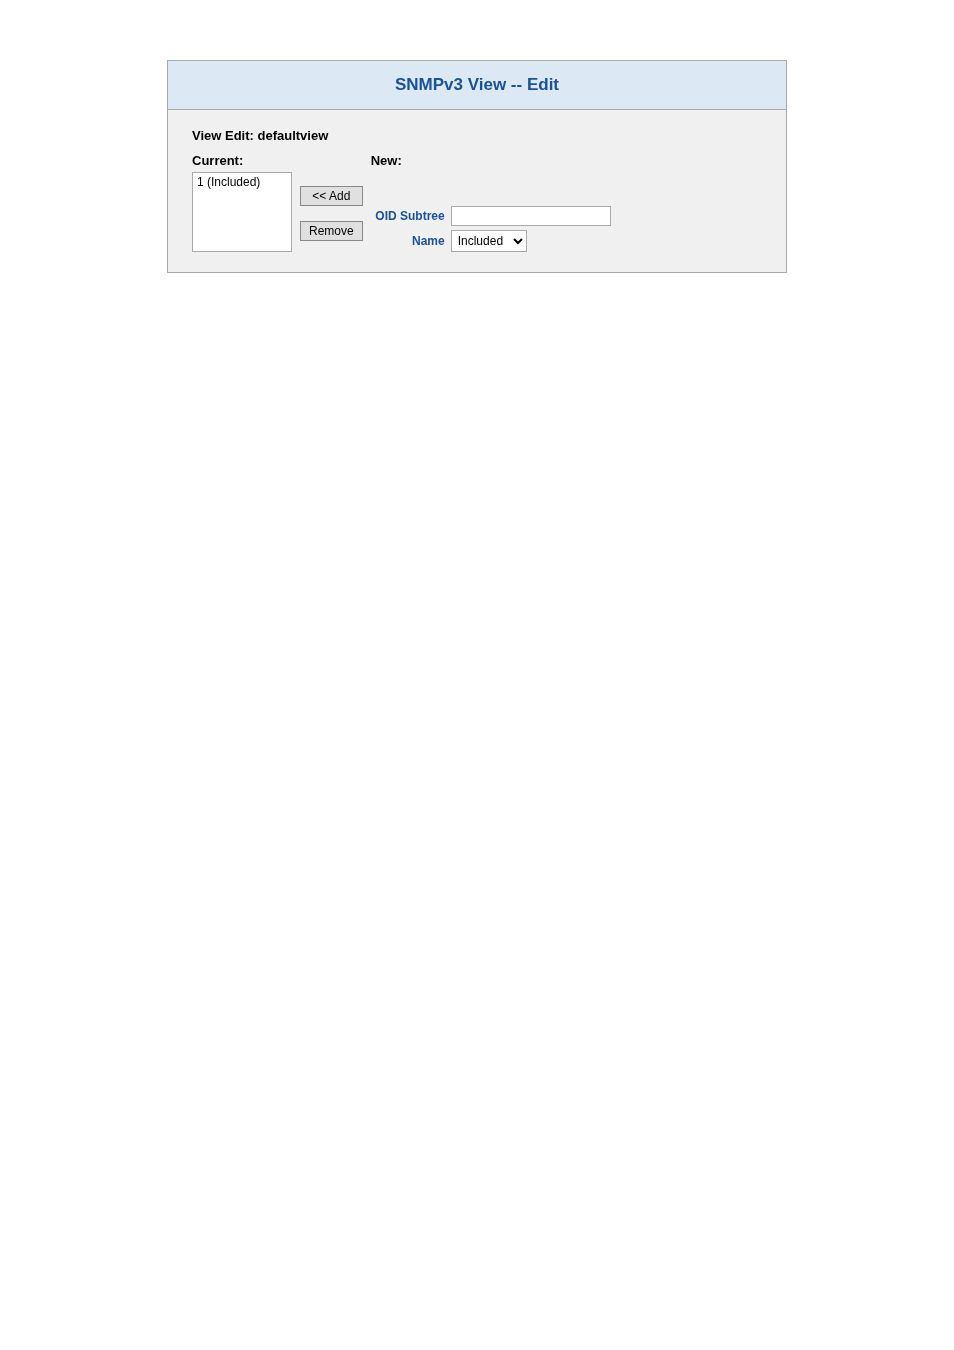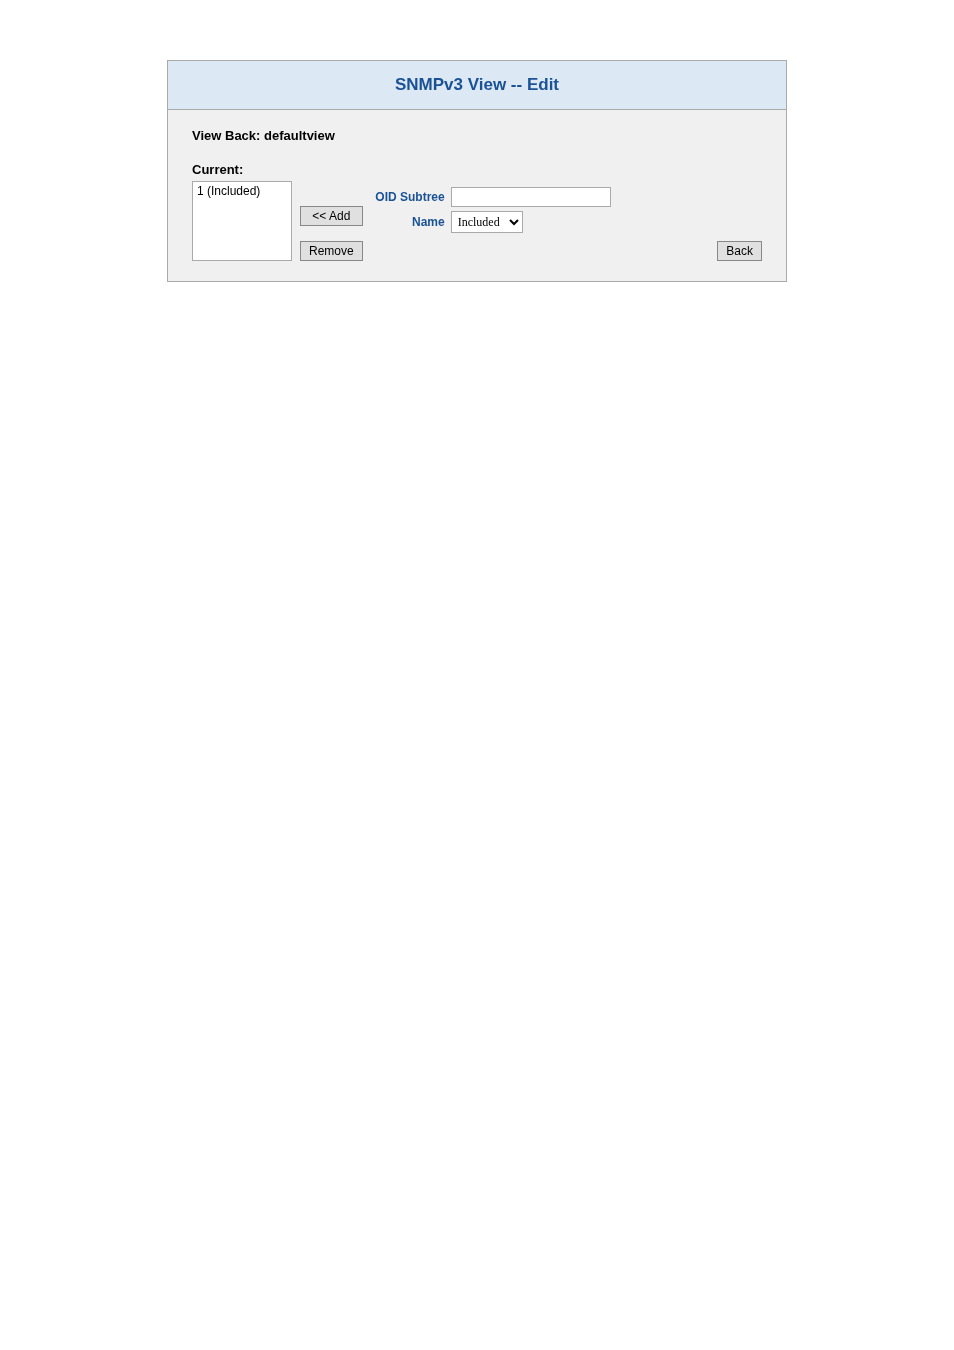--- a/index.html
+++ b/index.html
@@ -52,21 +52,21 @@
     }
 
     .view-name-label {
       font-weight: bold;
       font-size: 13px;
     }
 
     .content-row {
       display: flex;
       flex-direction: row;
-      align-items: flex-end;
+      align-items: center;
       margin-top: 4px;
     }
 
     .section-label {
       font-weight: bold;
       font-size: 13px;
       margin-bottom: 4px;
     }
 
     .current-section {
@@ -139,21 +139,20 @@
       font-size: 12px;
       padding: 1px 3px;
     }
 
     .field-select {
       border: 1px solid #aaaaaa;
       background-color: #ffffff;
       height: 22px;
       font-size: 12px;
       padding: 1px 2px;
-      font-family: Liberation Serif, serif;
     }
 
     .back-row {
       display: flex;
       justify-content: flex-end;
       margin-top: 8px;
     }
   </style>
 </head>
 <body>
@@ -161,59 +160,57 @@
 <div class="page-wrapper">
   <div class="dialog-box">
 
     <div class="dialog-header">
       <span class="dialog-header-title">SNMPv3 View -- Edit</span>
     </div>
 
     <div class="dialog-body">
 
       <div class="view-name-row">
-        <span class="view-name-label">View Back: defaultview</span>
+        <span class="view-name-label">View Edit: defaultview</span>
       </div>
 
       <div class="content-row">
 
         <div class="current-section">
           <span class="section-label">Current:</span>
           <div class="current-list">
             <div>1 (Included)</div>
           </div>
         </div>
 
         <div class="buttons-section">
           <button class="btn">&lt;&lt; Add</button>
           <button class="btn">Remove</button>
         </div>
 
         <div class="new-section">
+          <span class="section-label">New:</span>
 
           <div class="new-fields">
 
             <div class="field-row">
               <span class="field-label">OID Subtree</span>
               <input class="field-input" type="text" value="" style="">
             </div>
 
             <div class="field-row">
               <span class="field-label">Name</span>
               <select class="field-select">
                 <option>Included</option>
                 <option>Excluded</option>
               </select>
             </div>
 
           </div>
 
-          <div class="back-row">
-            <button class="btn">Back</button>
-          </div>
 
         </div>
 
       </div>
 
     </div>
 
   </div>
 </div>
 

